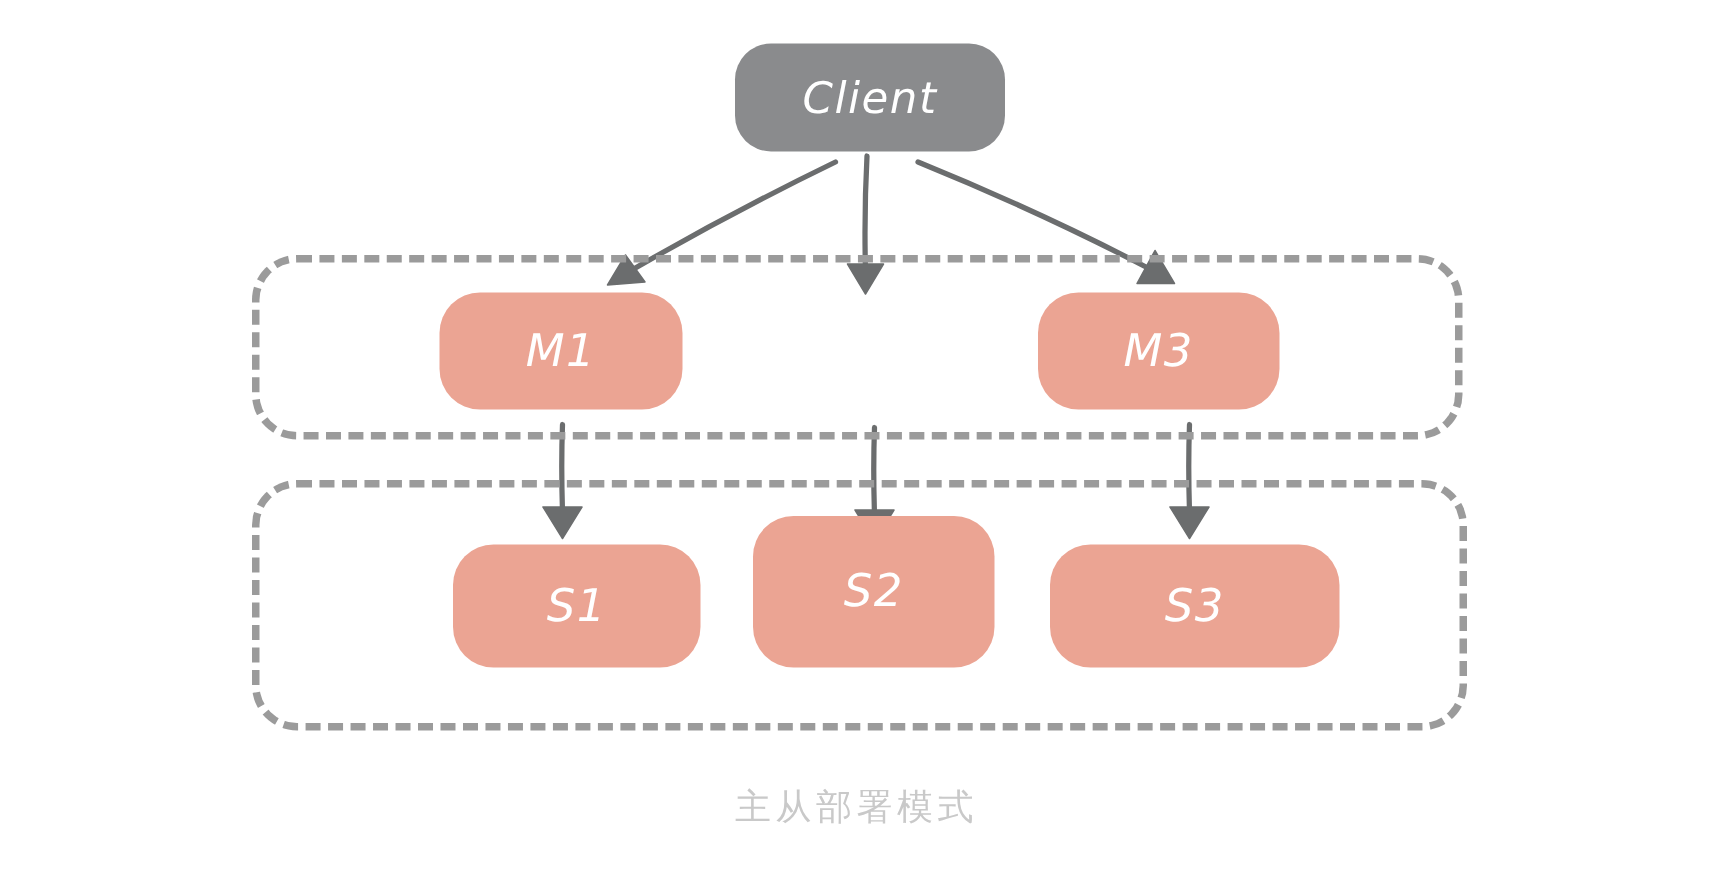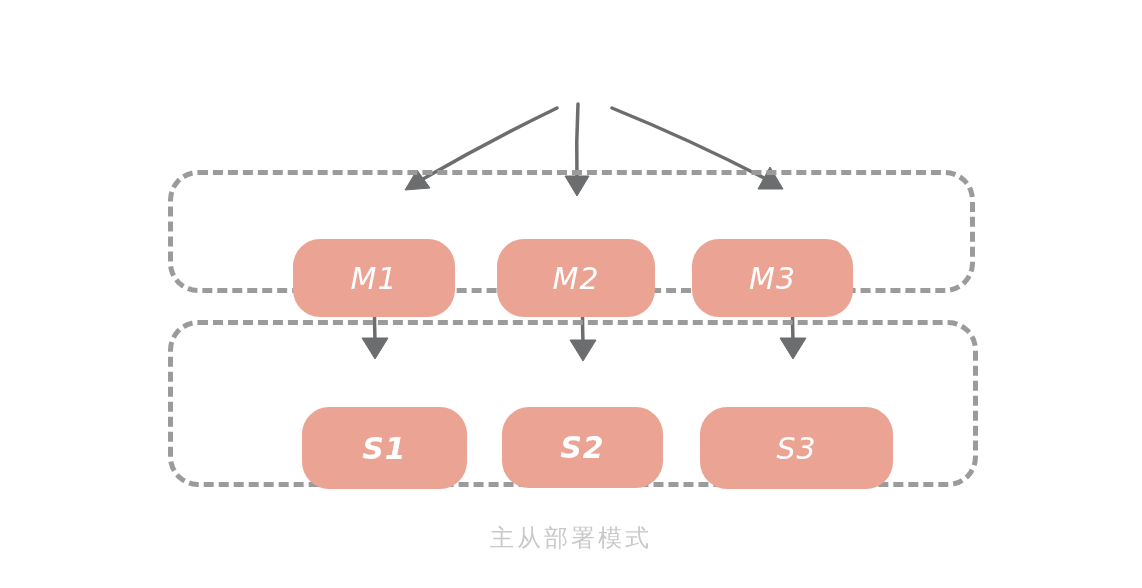--- a/index.html
+++ b/index.html
@@ -46,27 +46,26 @@
   }
   .node-client {
     left: 490px; top: 29px; width: 180px; height: 72px;
     background: #8a8b8d;
     border-radius: 24px;
     font-size: 29px;
   }
   .node-salmon {
     background: #eba493;
     border-radius: 27px;
-    margin-top: 44px;
   }
   .node-m1 { left: 293px; top: 195px; width: 162px; height: 78px; }
   .node-m2 { left: 497px; top: 195px; width: 158px; height: 78px; }
   .node-m3 { left: 692px; top: 195px; width: 161px; height: 78px; }
-  .node-s1 { left: 302px; top: 363px; width: 165px; height: 82px; font-weight: bold; }
-  .node-s2 { left: 502px; top: 363px; width: 161px; height: 81px; font-weight: bold; }
+  .node-s1 { left: 302px; top: 363px; width: 165px; height: 82px; }
+  .node-s2 { left: 502px; top: 344px; width: 161px; height: 101px; }
   .node-s3 { left: 700px; top: 363px; width: 193px; height: 82px; }
   .caption {
     position: absolute;
     left: 0;
     top: 522px;
     width: 1142px;
     text-align: center;
     font-size: 24px;
     letter-spacing: 3px;
     color: #c9c9c9;
@@ -116,29 +115,29 @@
       <path class="edge-line" d="M583,285 Q582,312 583,343"></path>
       <polygon class="edge-head" points="583,361 570,340 596,340"></polygon>
     </g>
 
     <g>
       <path class="edge-line" d="M793,283 Q792,310 793,341"></path>
       <polygon class="edge-head" points="793,359 780,338 806,338"></polygon>
     </g>
   </svg>
 
+  <div class="node node-client">
+    <span>Client</span>
+  </div>
 
   <div class="group-box group-masters"></div>
   <div class="group-box group-slaves"></div>
 
   <div class="node node-salmon node-m1">
     <span>M1</span>
-  </div>
-  <div class="node node-salmon node-m2">
-    <span>M2</span>
   </div>
   <div class="node node-salmon node-m3">
     <span>M3</span>
   </div>
 
   <div class="node node-salmon node-s1">
     <span>S1</span>
   </div>
   <div class="node node-salmon node-s2">
     <span>S2</span>

